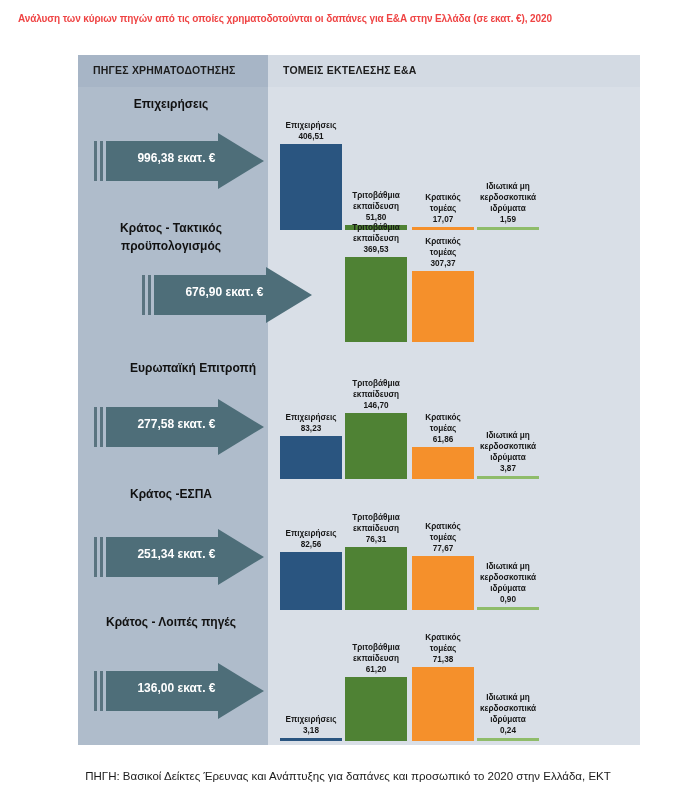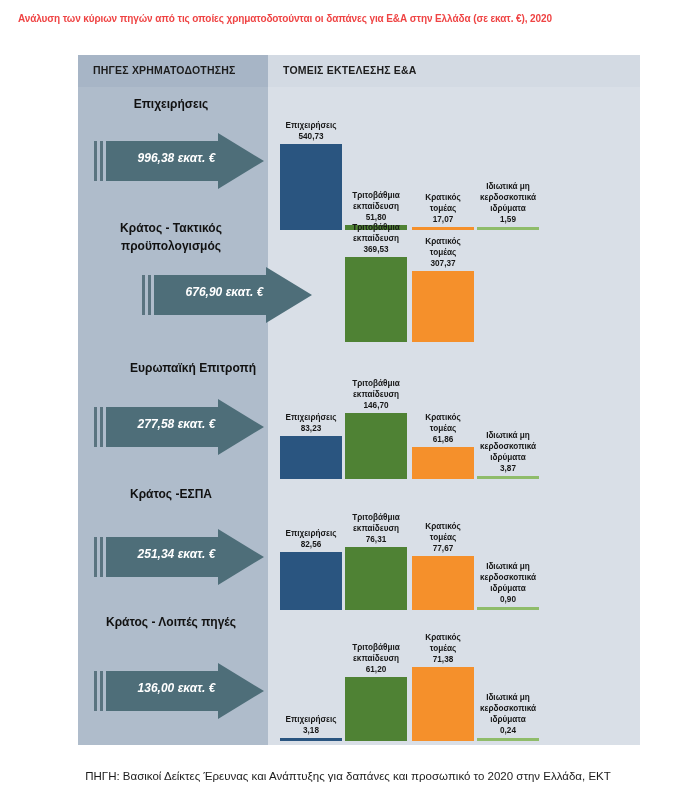--- a/index.html
+++ b/index.html
@@ -105,21 +105,20 @@
     font-size: 12px;
     font-weight: bold;
     color: #111111;
     line-height: 1.5;
   }
   .arrow-wrap {
     position: absolute;
     left: 16px;
     width: 170px;
     height: 56px;
-    font-style: italic;
   }
   .arrow-tail-a, .arrow-tail-b {
     position: absolute;
     top: 8px;
     width: 3px;
     height: 40px;
     background: #5a7480;
   }
   .arrow-tail-a { left: 0px; }
   .arrow-tail-b { left: 6px; }
@@ -214,21 +213,21 @@
               </svg>
             </div>
             <div class="arrow-text">996,38 εκατ. €</div>
           </div>
         </div>
         <div class="bars">
           <div class="bar-col" style="left: 12px; bottom: -11px; height: 141px; top: 0px;">
             <div class="bar-rect" style="height: 86px; background: rgb(42, 85, 128);"></div>
             <div class="bar-cap" style="bottom: 88px;">
               <div>Επιχειρήσεις</div>
-              <div>540,73</div>
+              <div>406,51</div>
             </div>
           </div>
           <div class="bar-col" style="left: 77px; bottom: -11px; height: 141px; top: 0px;">
             <div class="bar-rect" style="height: 5px; background: rgb(79, 130, 52);"></div>
             <div class="bar-cap" style="bottom: 7px;">
               <div>Τριτοβάθμια εκπαίδευση</div>
               <div>51,80</div>
             </div>
           </div>
           <div class="bar-col" style="left: 144px; bottom: -11px; height: 141px; top: 0px;">

